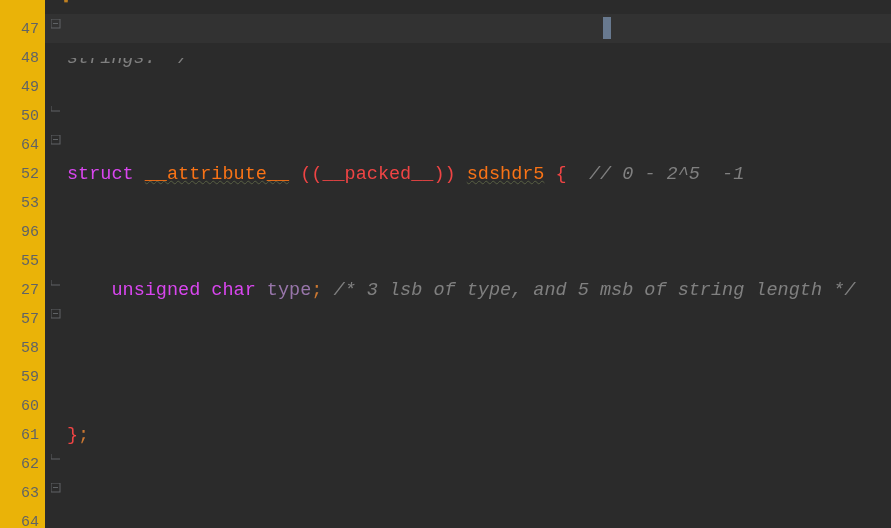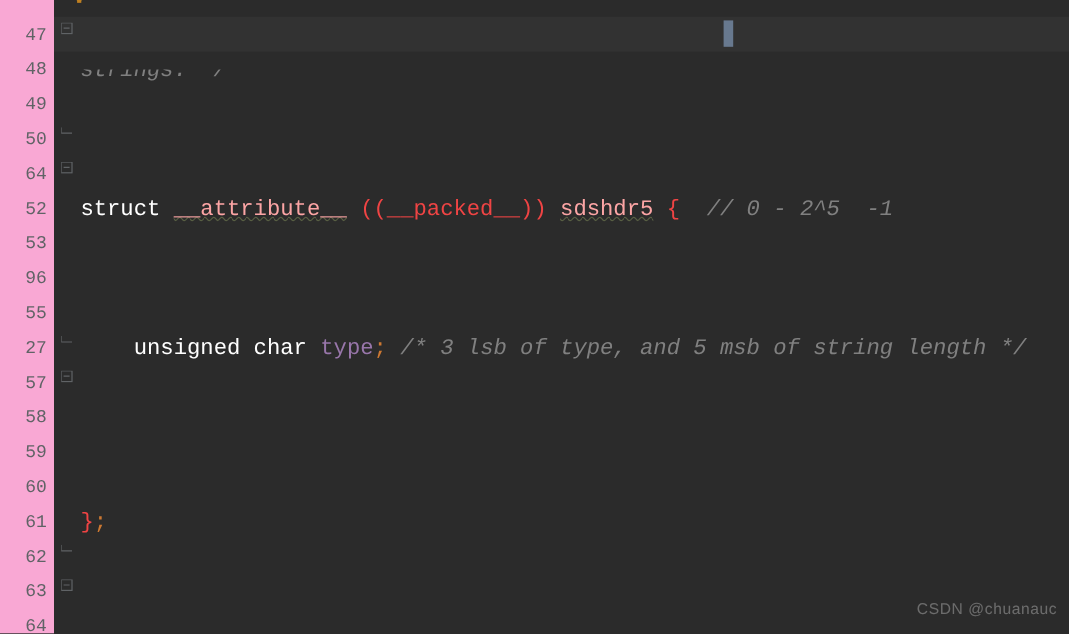--- a/index.html
+++ b/index.html
@@ -18,21 +18,21 @@
     position: relative;
     width: 100%;
     height: 100%;
     filter: blur(0.3px);
   }
   .gutter {
     position: absolute;
     left: 0;
     top: 0;
     width: 45px;
-    background: #f9a8d4;
+    background: #eab308;
     height: 100%;
     color: #606366;
     font-size: 15px;
     text-align: right;
     padding-right: 6px;
   }
   .gutter .ln { height: 29px; line-height: 29px; }
   .fold-col {
     position: absolute;
     left: 45px; top:0; width: 22px; height:100%;
@@ -57,23 +57,23 @@
     position:absolute; left:0; right:0; height:29px; background:#323232;
     top: 14px;
   }
   .caret-mark {
     position:absolute;
     top:17px; left: 603px;
     width: 8px; height:22px;
     background: rgba(150,180,220,0.55);
     z-index:2;
   }
-  .kw { color: #ffffff; font-weight: 500; }
+  .kw { color: #d946ef; font-weight: 500; }
   .cmt { color: #808080; font-style: italic; }
-  .ident { color: #fca5a5; text-align: right; }
+  .ident { color: #f97316; text-align: right; }
   .warn-u { text-decoration: underline wavy #585f43 1px; }
   .field { color: #9876aa; }
   .punct { color: #cc7832; }
   .bracket { color: #ef4444; }
   .bulb {
     position:absolute; left:14px; top:-9px;
     width: 14px; height:14px;
   }
   .watermark {
     position:absolute;
@@ -181,14 +181,13 @@
 
     
 
     
 
     
 
     
   </div>
 
-  <div class="watermark">CSDN @chuanauc</div>
 </div>
 
 </body></html>

